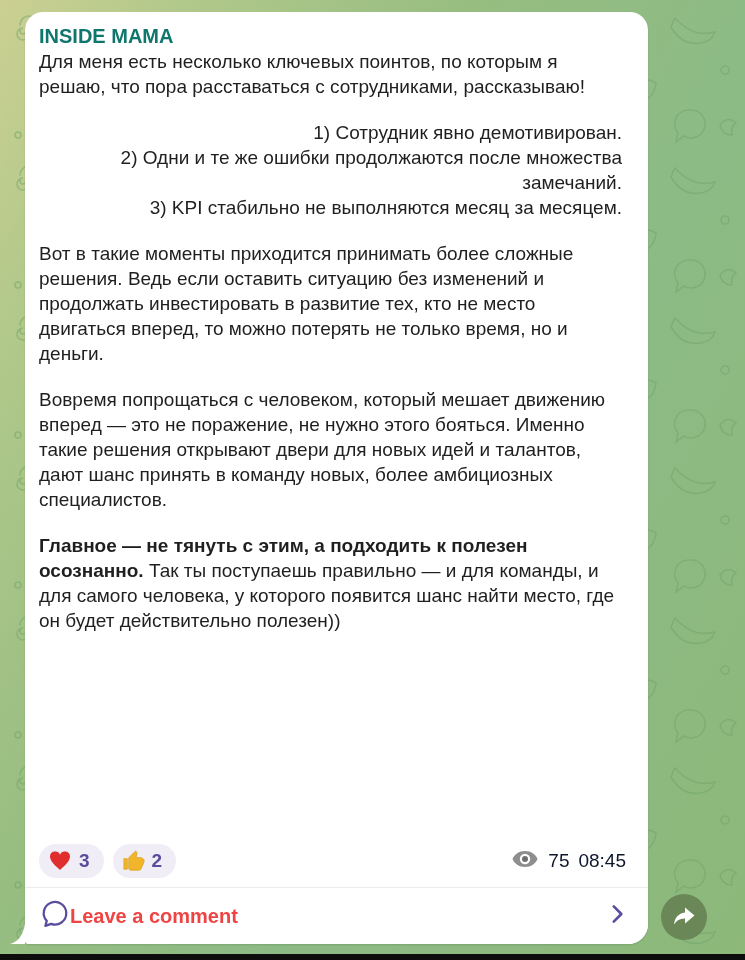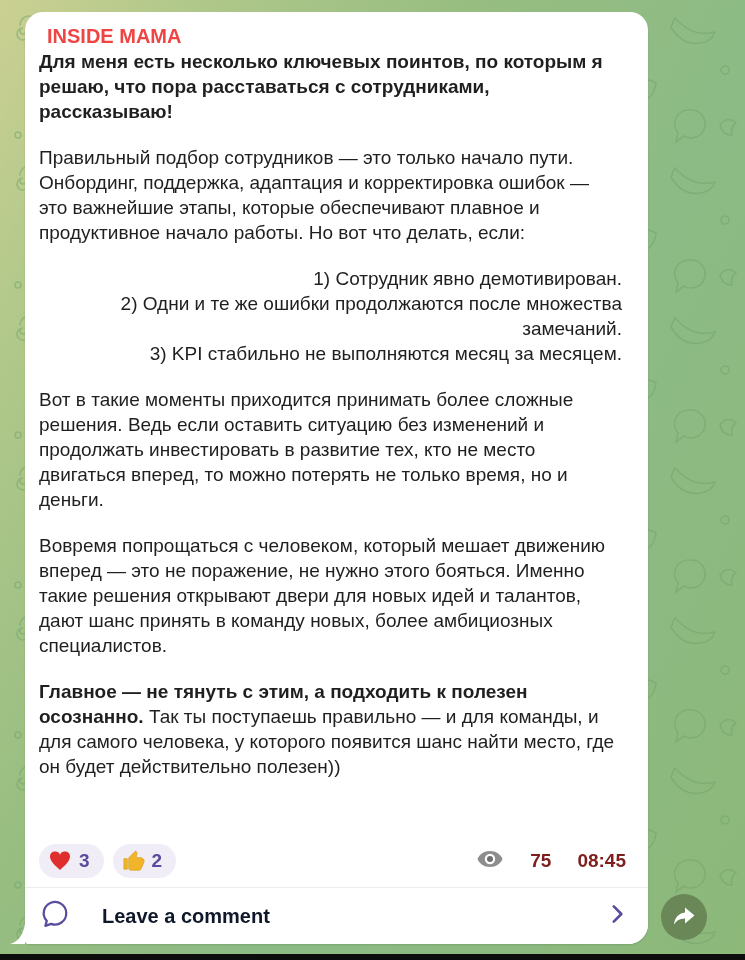--- a/index.html
+++ b/index.html
@@ -15,41 +15,41 @@
   
   .bubble{
     position:absolute;left:25px;top:12px;width:623px;height:932px;
     background:#ffffff;border-radius:18px 18px 20px 4px;
     box-shadow:0 1px 2px rgba(0,0,0,.12);
     display:flex;flex-direction:column;box-sizing:border-box;
   }
   .bubble-tail{position:absolute;left:-15px;bottom:0;width:15px;height:20px;}
   .post-body{flex:1 1 auto;overflow:hidden;padding:11px 26px 0 14px;
     font-size:19px;line-height:25px;color:#1f1f1f;}
-  .channel-name{color:#ef4444;font-weight:bold;font-size:20px;line-height:26px;margin-left:8px;}
+  .channel-name{color:#0f766e;font-weight:bold;font-size:20px;line-height:26px;}
   .post-subtitle{font-weight:bold;font-style:italic;font-size:20px;line-height:26px;margin-bottom:21px;}
   .post-body p{margin:0 0 21px 0;}
-  .post-body p.bold{font-weight:bold;}
+  .post-body p.bold{font-weight:normal;}
   .post-body p.pre{white-space:pre-line;text-align:right;}
   .bold{font-weight:bold;}
   
   .meta-row{flex:0 0 auto;display:flex;align-items:center;justify-content:space-between;
     padding:2px 22px 9px 14px;}
   .reactions{display:flex;gap:9px;}
   .reaction-pill{display:inline-flex;align-items:center;gap:7px;border:none;cursor:pointer;
     background:#f0edf6;border-radius:17px;height:34px;padding:0 14px 0 9px;
     font-family:inherit;font-size:19px;font-weight:bold;color:#5a4b9c;}
   .reaction-pill svg{display:block;}
-  .views-time{display:flex;align-items:center;gap:26px;color:#7f1d1d;font-size:19px;font-weight:bold;}
+  .views-time{display:flex;align-items:center;gap:9px;color:#0f172a;font-size:19px;}
   .views-time .eye{display:block;}
   
   .comment-bar{flex:0 0 auto;height:56px;border-top:1px solid #ececec;
     display:flex;align-items:center;padding:0 18px 0 15px;cursor:pointer;
     border-radius:0 0 20px 4px;background:#fff;}
-  .comment-label{color:#0f172a;font-weight:bold;font-size:20px;margin-left:32px;}
+  .comment-label{color:#ef4444;font-weight:bold;font-size:20px;margin-left:0;}
   .comment-spacer{flex:1;}
   
   .share-fab{position:absolute;left:661px;top:894px;width:46px;height:46px;border:none;
     border-radius:50%;background:rgba(99,124,79,.82);cursor:pointer;
     display:flex;align-items:center;justify-content:center;padding:0;}
   .bottom-bar{position:absolute;left:0;bottom:0;width:745px;height:6px;background:#0d0d0d;}
 </style>
 </head>
 <body>
 
@@ -74,21 +74,20 @@
 
   <div class="bubble">
     <svg class="bubble-tail" viewBox="0 0 15 20" xmlns="http://www.w3.org/2000/svg">
       <path d="M15 0 L15 20 L0 20 C8 18 13 11 15 0 Z" fill="#ffffff"></path>
     </svg>
 
     <div class="post-body">
       <div class="channel-name">INSIDE MAMA</div>
 
       <p class="bold">Для меня есть несколько ключевых поинтов, по которым я решаю, что пора расставаться с сотрудниками, рассказываю!</p>
-      <p>Правильный подбор сотрудников — это только начало пути. Онбординг, поддержка, адаптация и корректировка ошибок — это важнейшие этапы, которые обеспечивают плавное и продуктивное начало работы. Но вот что делать, если:</p>
       <p class="pre">1) Сотрудник явно демотивирован.
 2) Одни и те же ошибки продолжаются после множества замечаний.
 3) KPI стабильно не выполняются месяц за месяцем.</p>
       <p>Вот в такие моменты приходится принимать более сложные решения. Ведь если оставить ситуацию без изменений и продолжать инвестировать в развитие тех, кто не место двигаться вперед, то можно потерять не только время, но и деньги.</p>
       <p>Вовремя попрощаться с человеком, который мешает движению вперед — это не поражение, не нужно этого бояться. Именно такие решения открывают двери для новых идей и талантов, дают шанс принять в команду новых, более амбициозных специалистов.</p>
       <p><span class="bold">Главное — не тянуть с этим, а подходить к полезен осознанно.</span> <span>Так ты поступаешь правильно — и для команды, и для самого человека, у которого появится шанс найти место, где он будет действительно полезен))</span></p>
     </div>
 
     <div class="meta-row">
       <div class="reactions">

